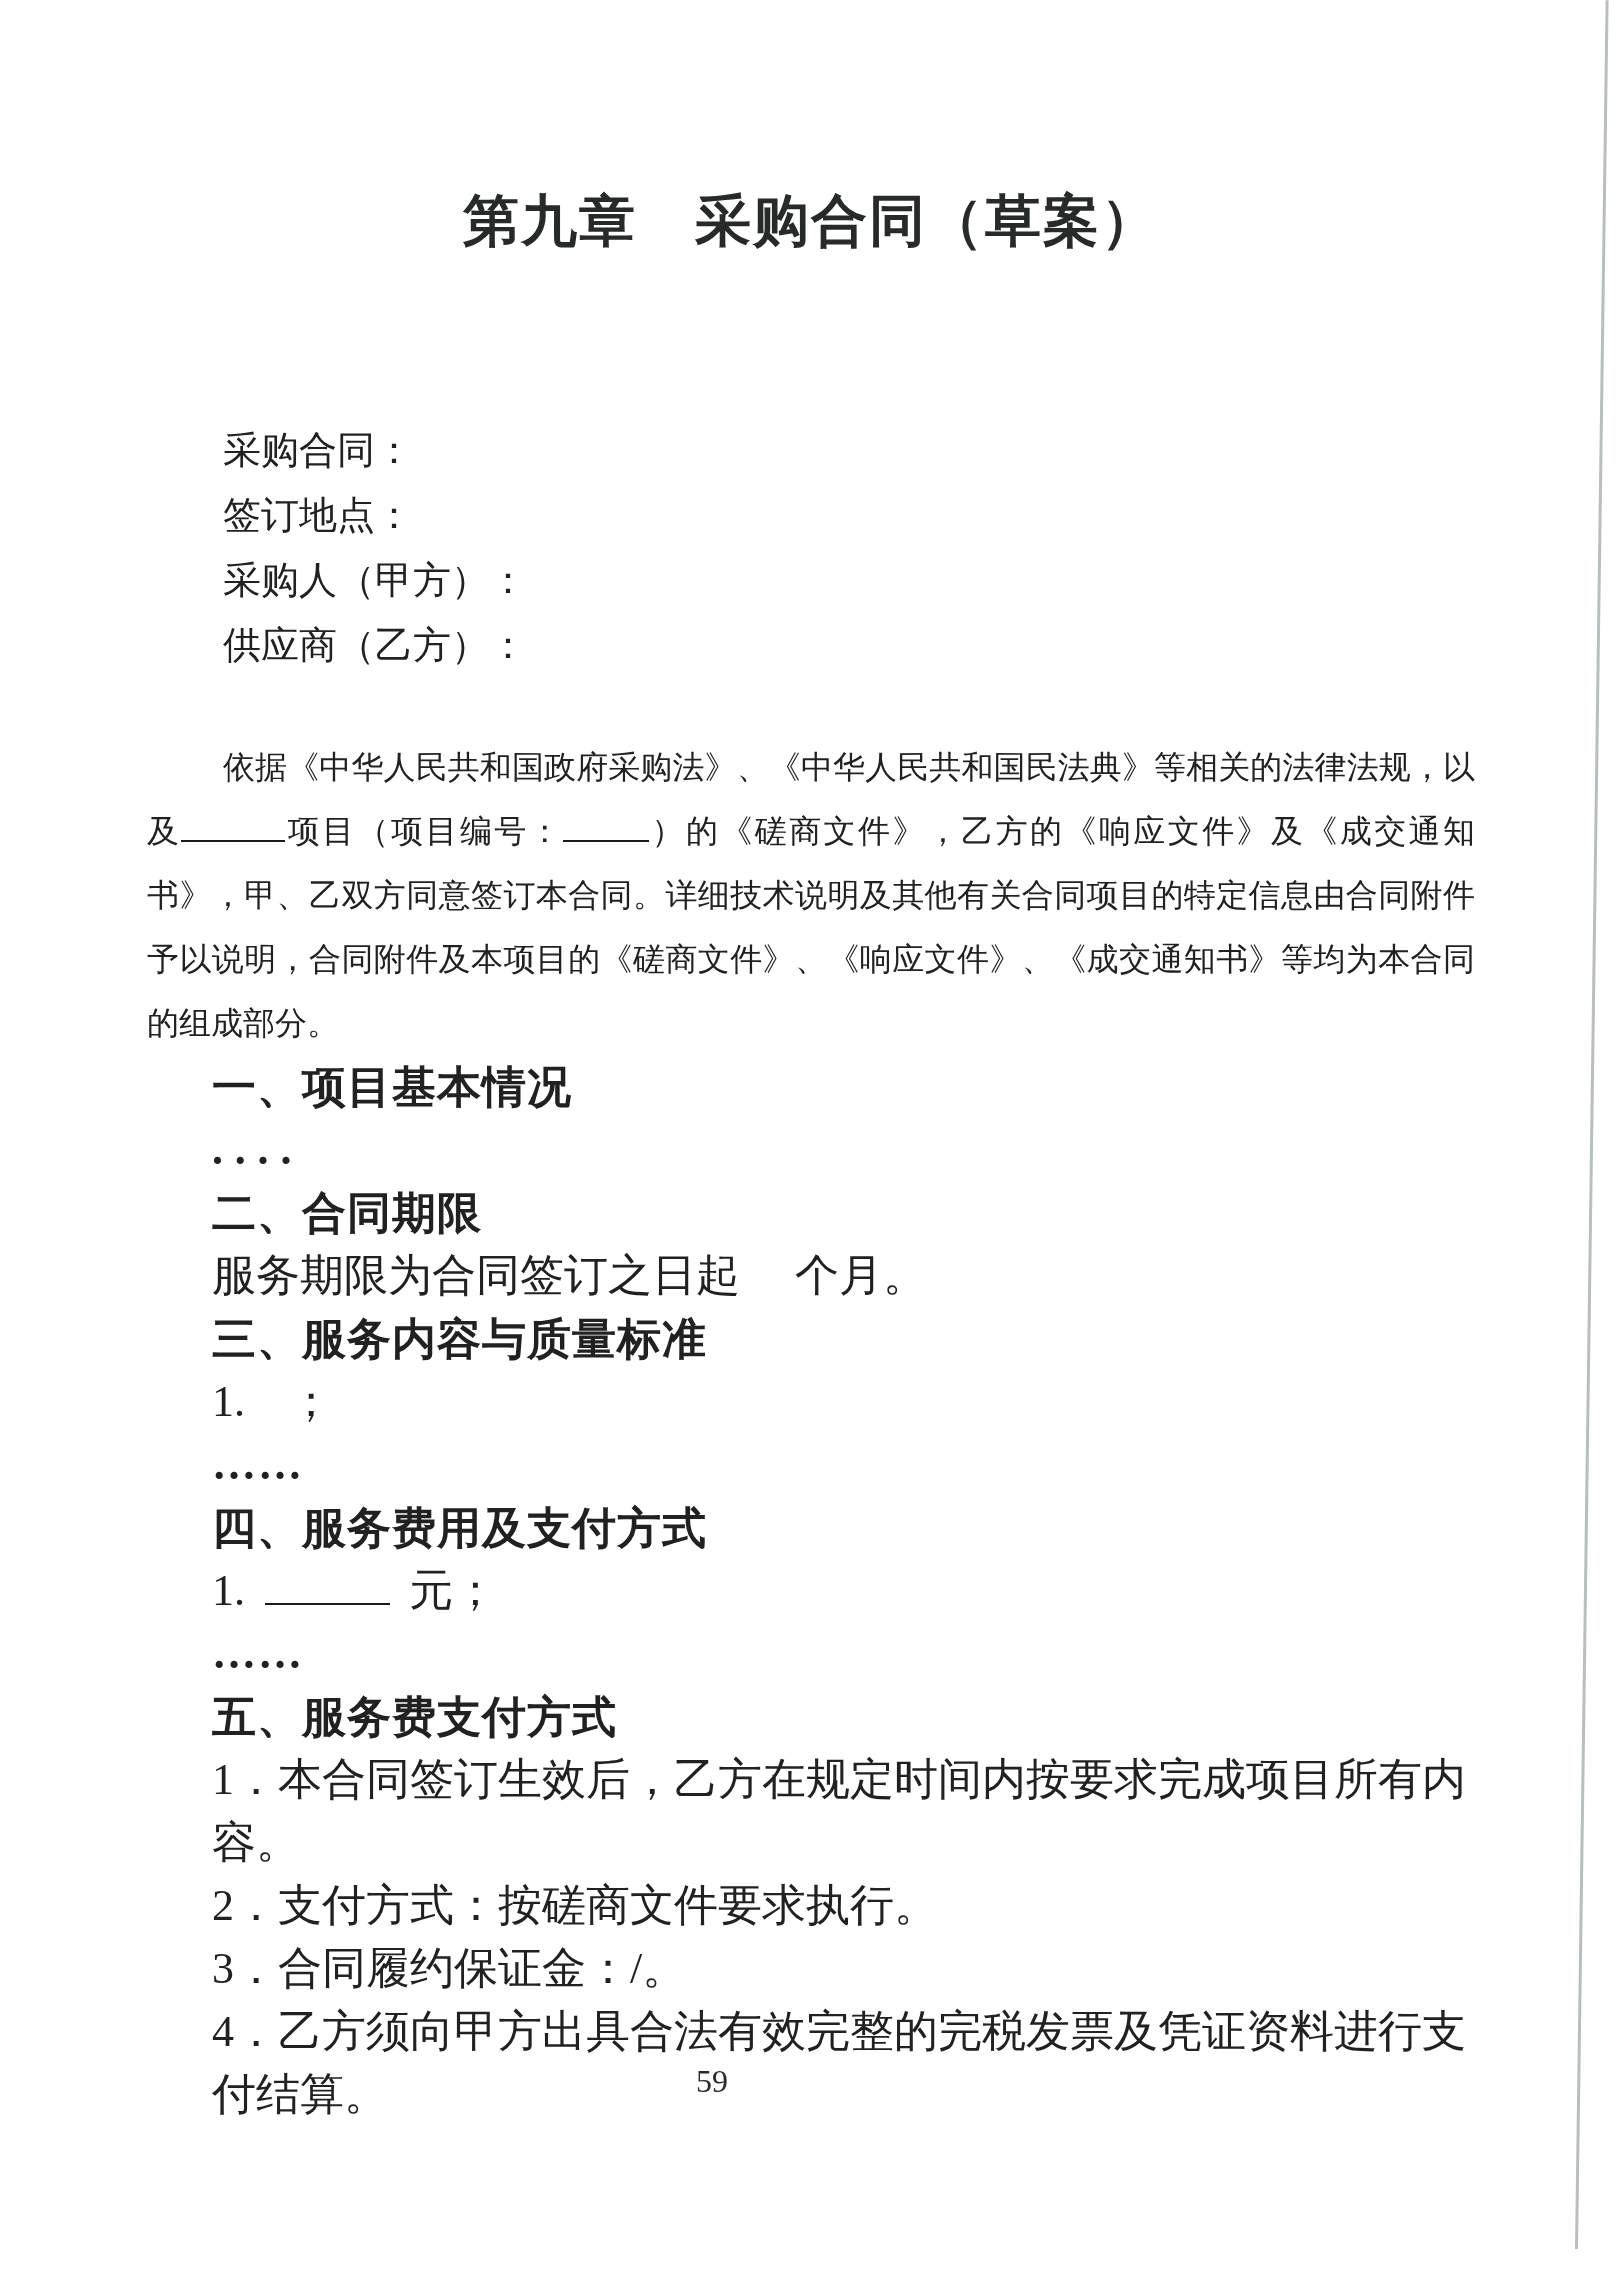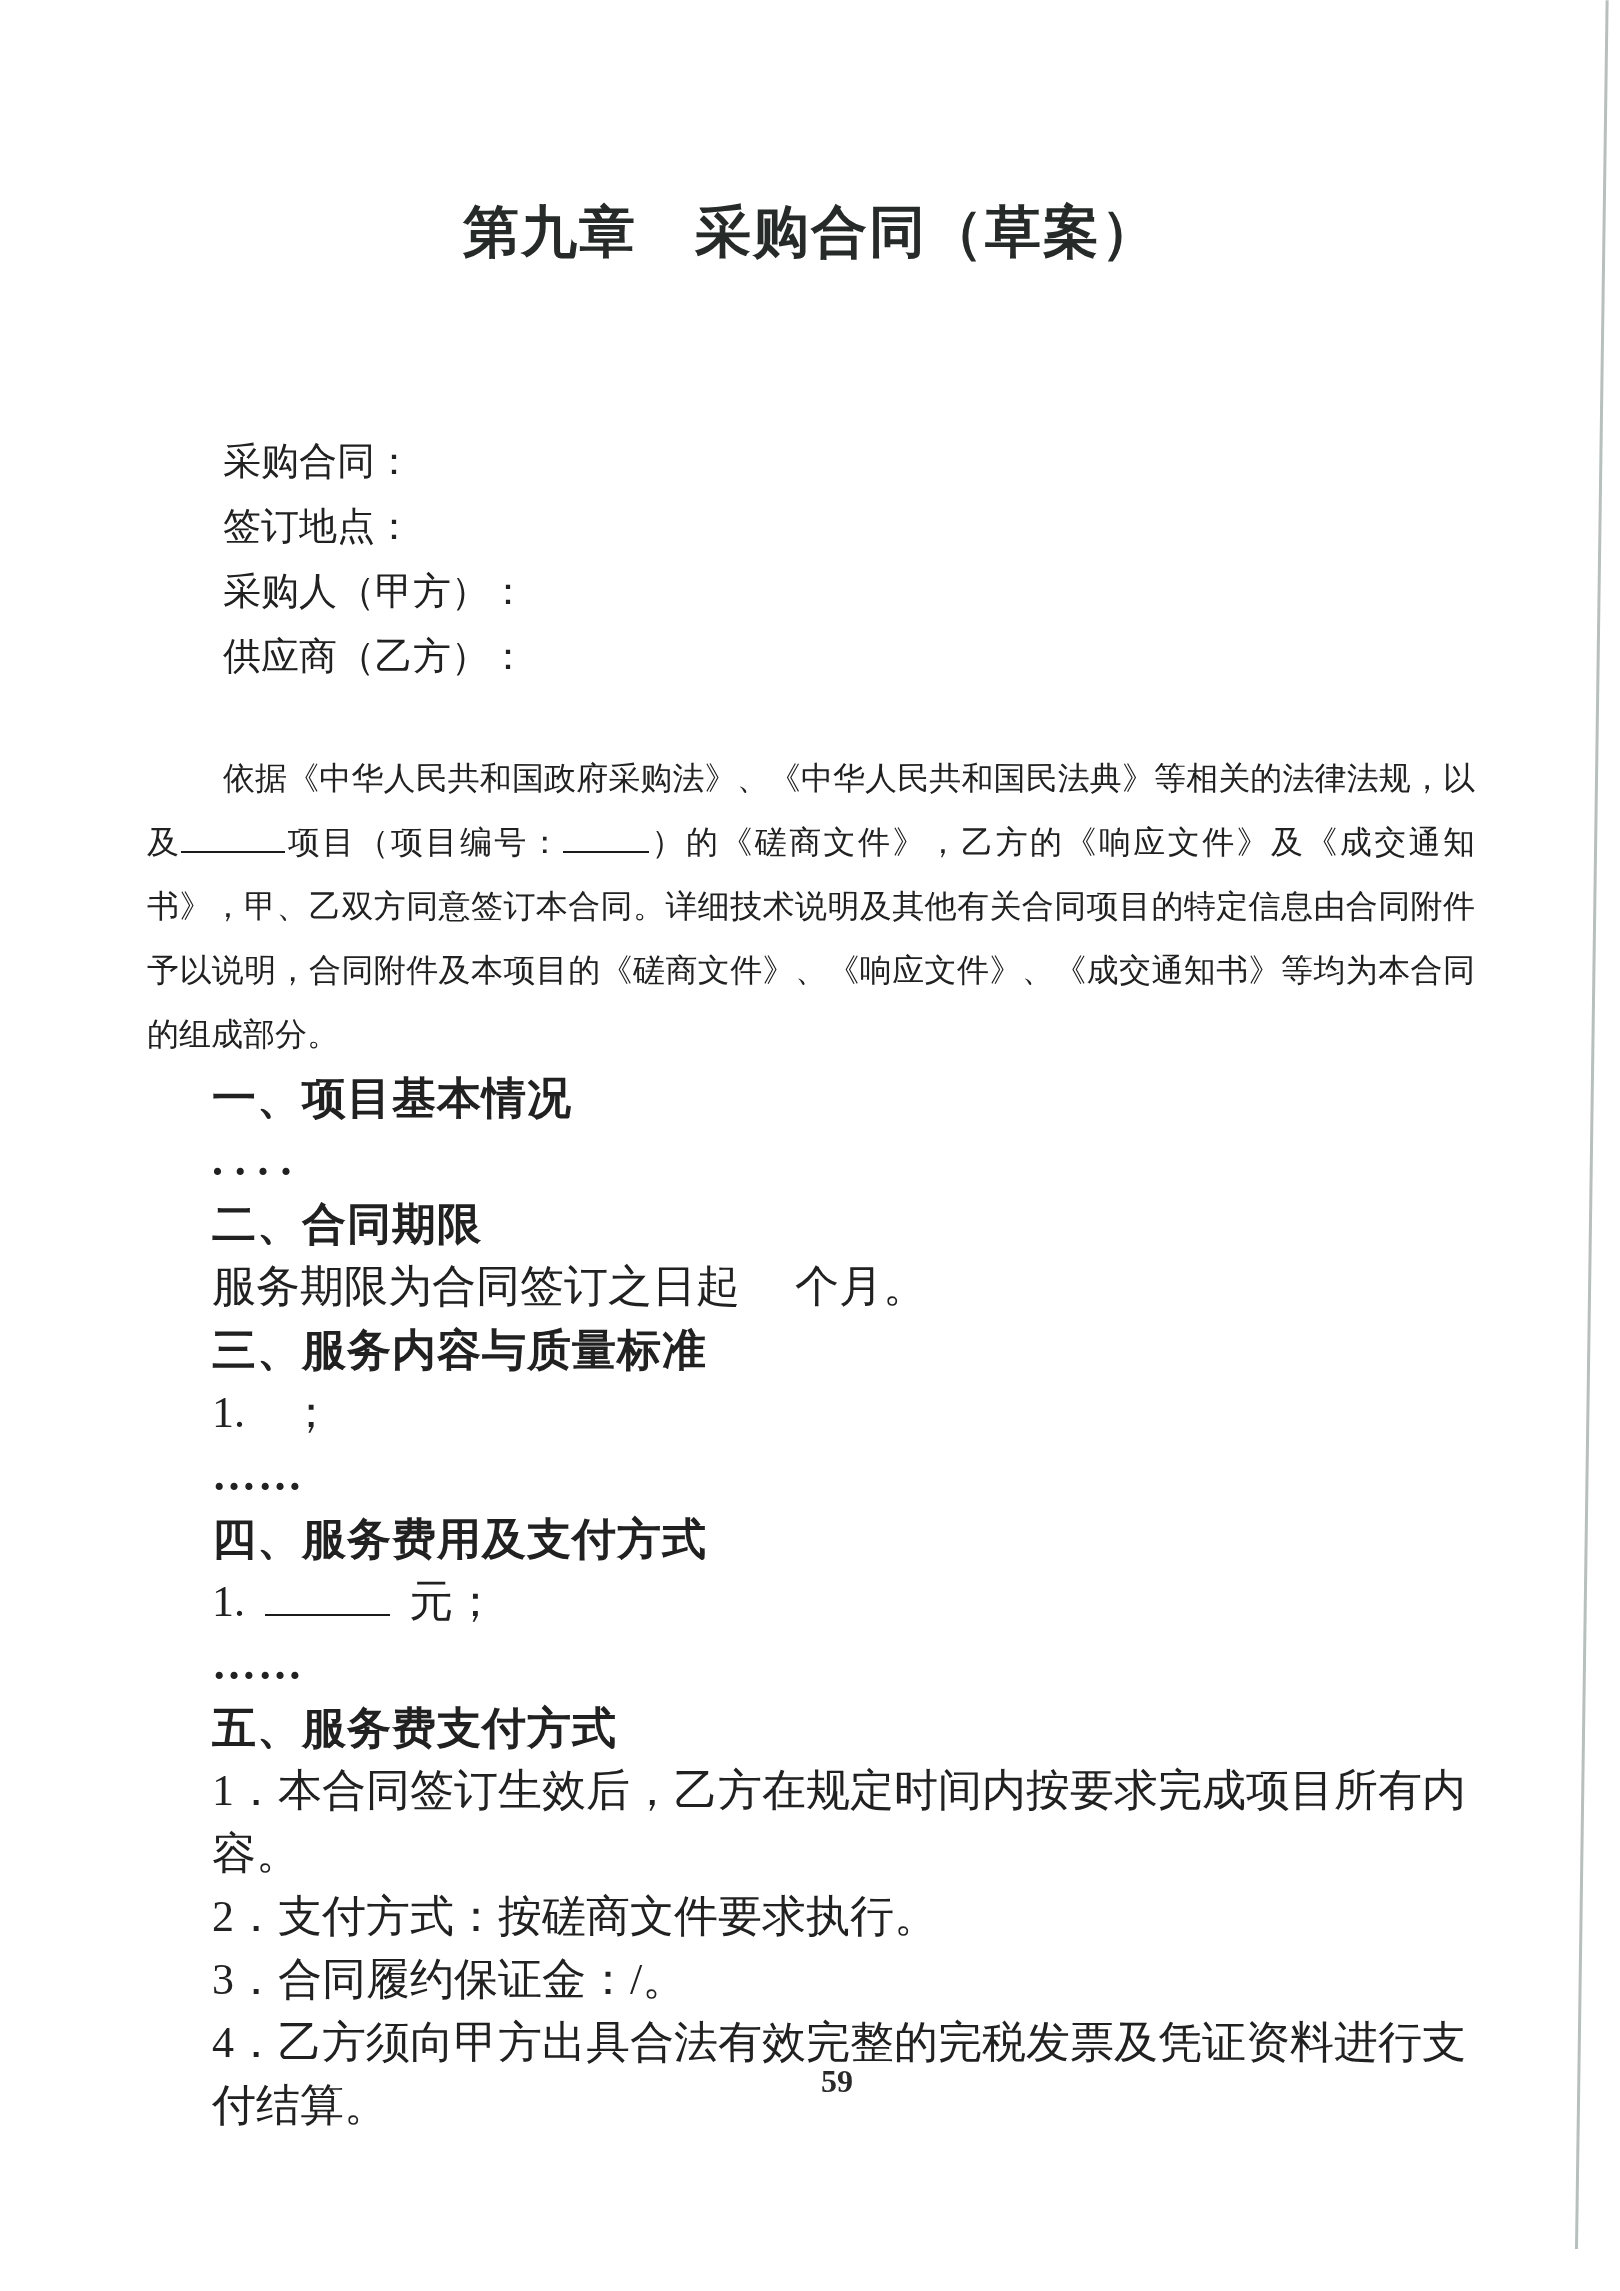--- a/index.html
+++ b/index.html
@@ -5,21 +5,21 @@
   html,body{margin:0;padding:0;background:#ffffff;}
   .page{
     position:relative;
     width:1620px;height:2292px;
     background:#ffffff;
     overflow:hidden;
     font-family:"Liberation Serif","DejaVu Serif",serif;
     color:#212121;
   }
   .content{
-    position:absolute;left:147px;right:145px;top:0;margin-top:11px;
+    position:absolute;left:147px;right:145px;top:0;
   }
   .doc-title{
     margin:0;
     padding-top:192px;
     font-size:56px;
     line-height:59px;
     font-weight:bold;
     text-align:center;
     letter-spacing:2px;
     color:#262b2a;
@@ -61,24 +61,23 @@
     border-bottom:2.9px solid #1b1b1b;
     height:29px;
     vertical-align:baseline;
   }
   .blank-w1{width:104px;}
   .blank-w2{width:86px;}
   .blank-w3{width:125px;margin:0 19.6px;}
   .page-number{
     position:absolute;
     left:696px;top:2063px;width:157px;
-    text-align:right;
+    text-align:left;
     font-size:32px;
     color:#2a2a2a;
-    font-weight:bold;
   }
   .scan-line{
     position:absolute;
     left:1575px;top:0;
     width:2.9px;height:2249px;
     background:#b7c0bd;
     transform:rotate(0.78deg);
     transform-origin:bottom center;
   }
 </style>

